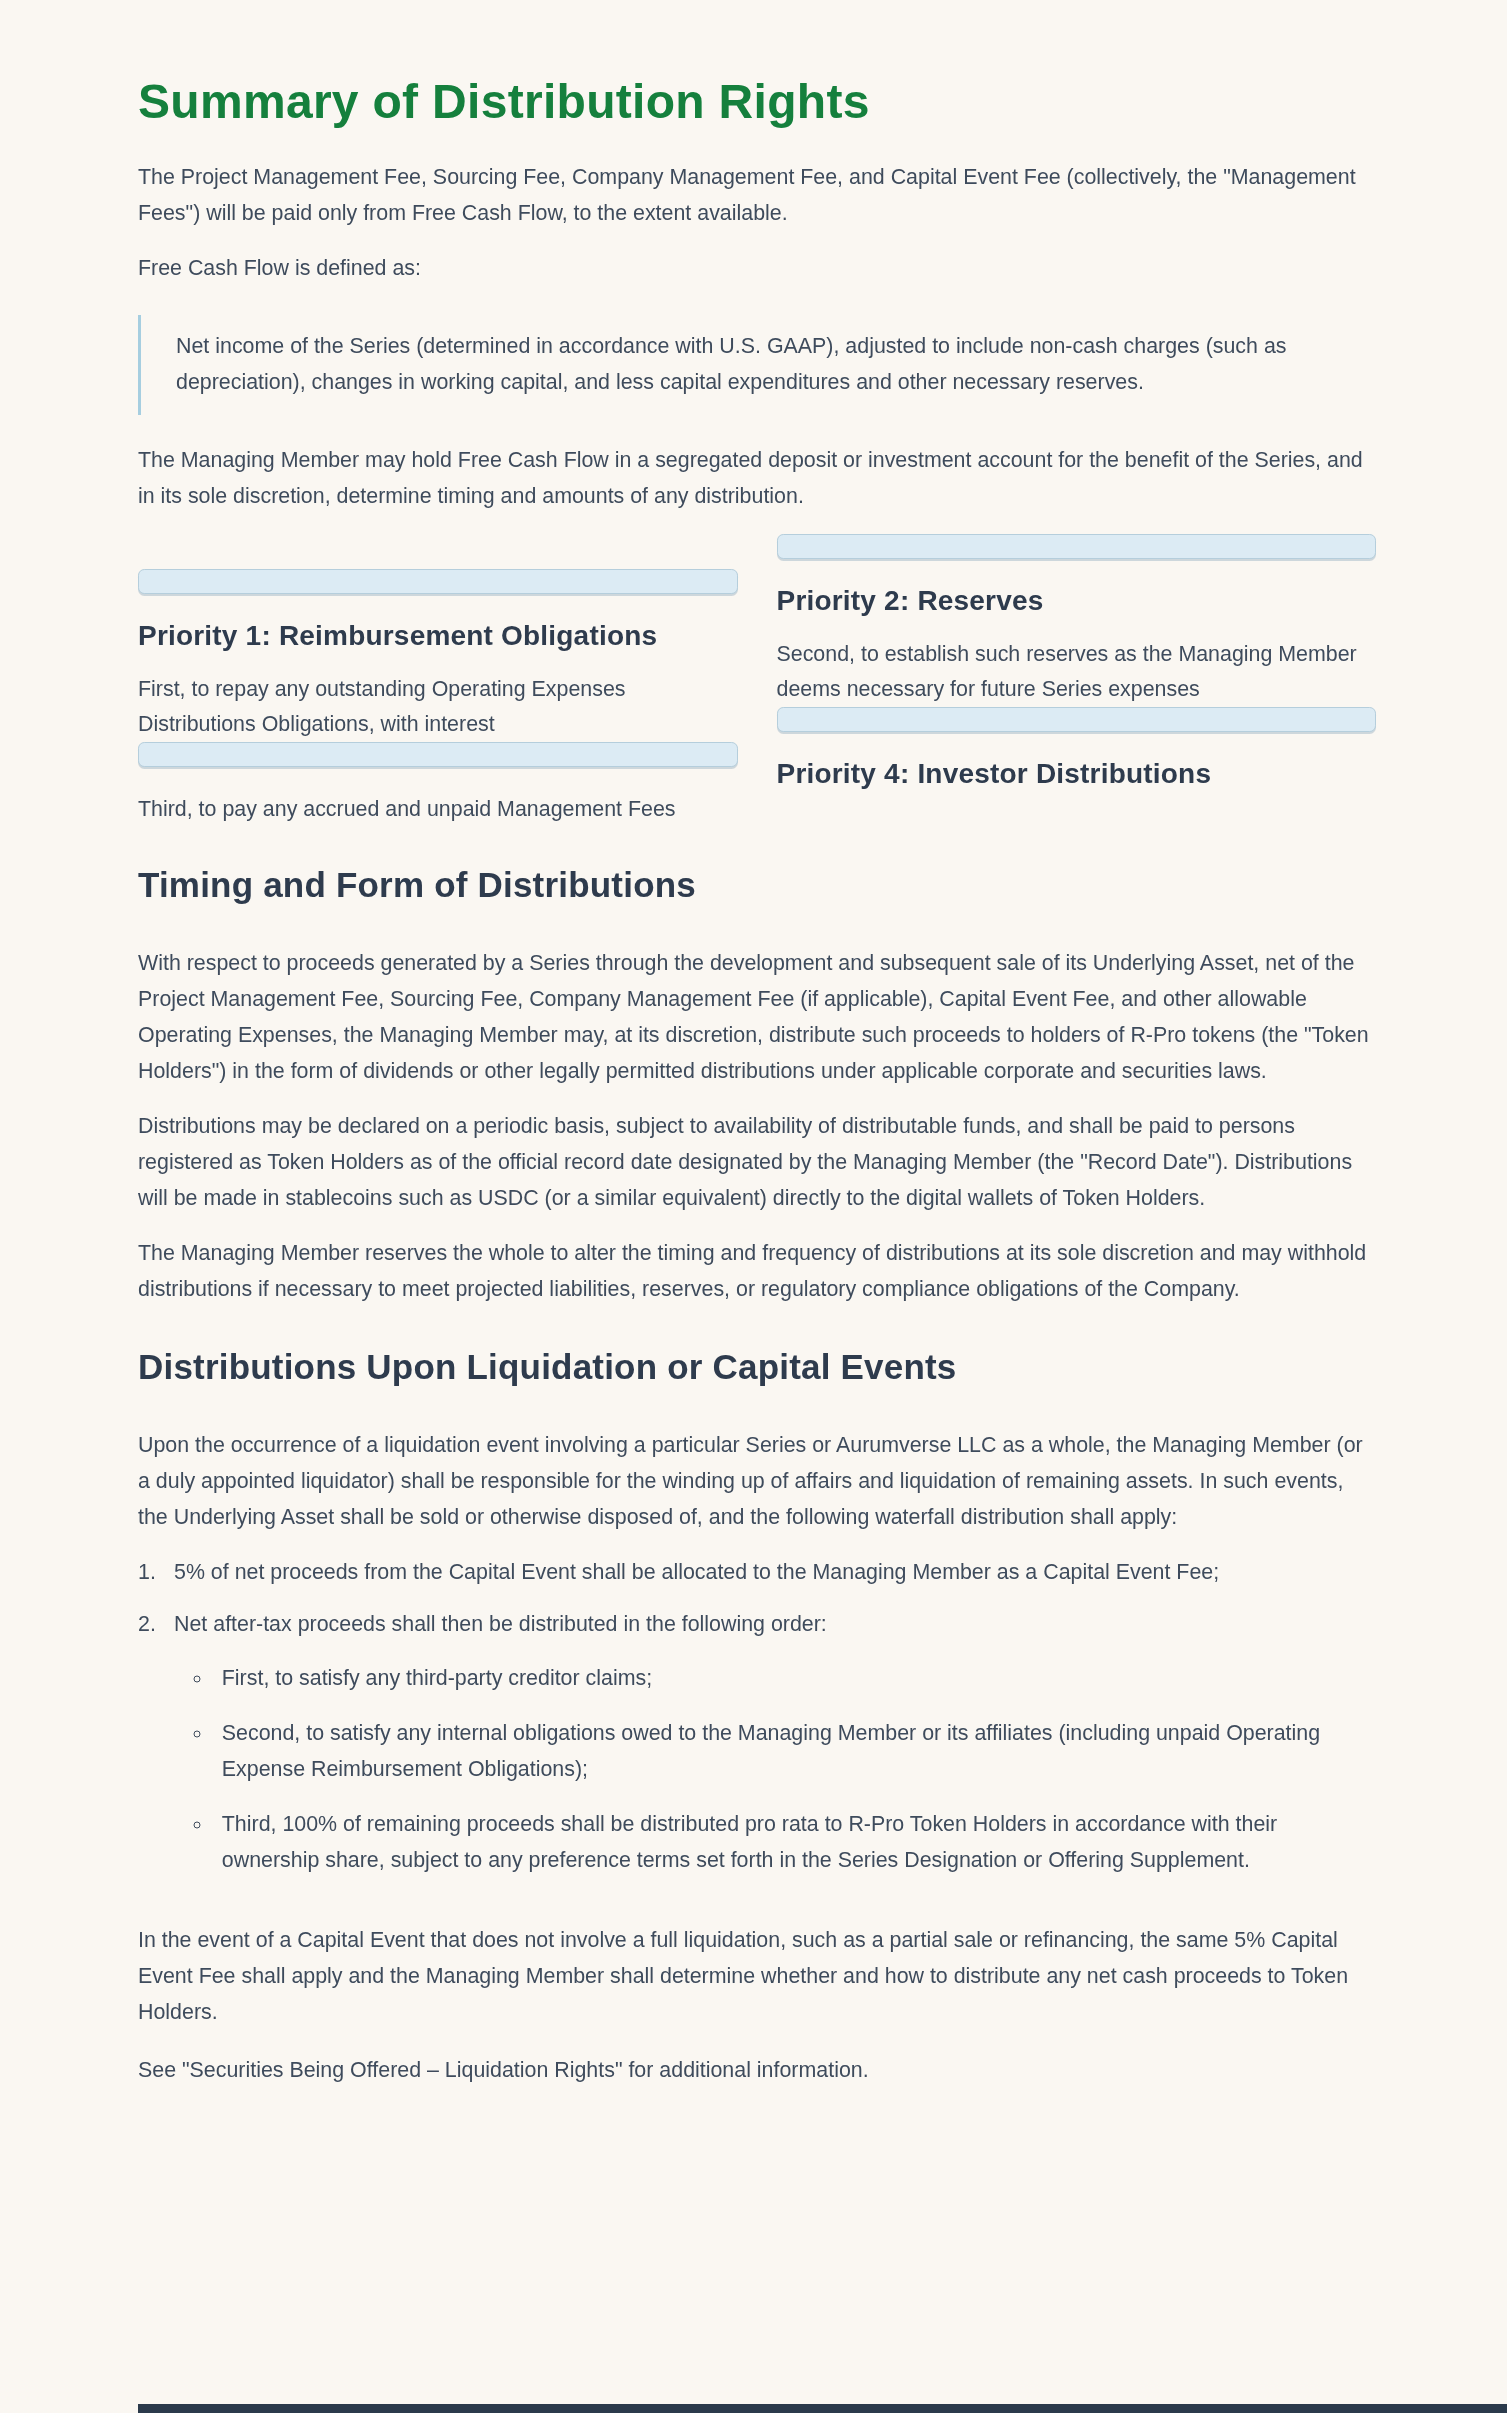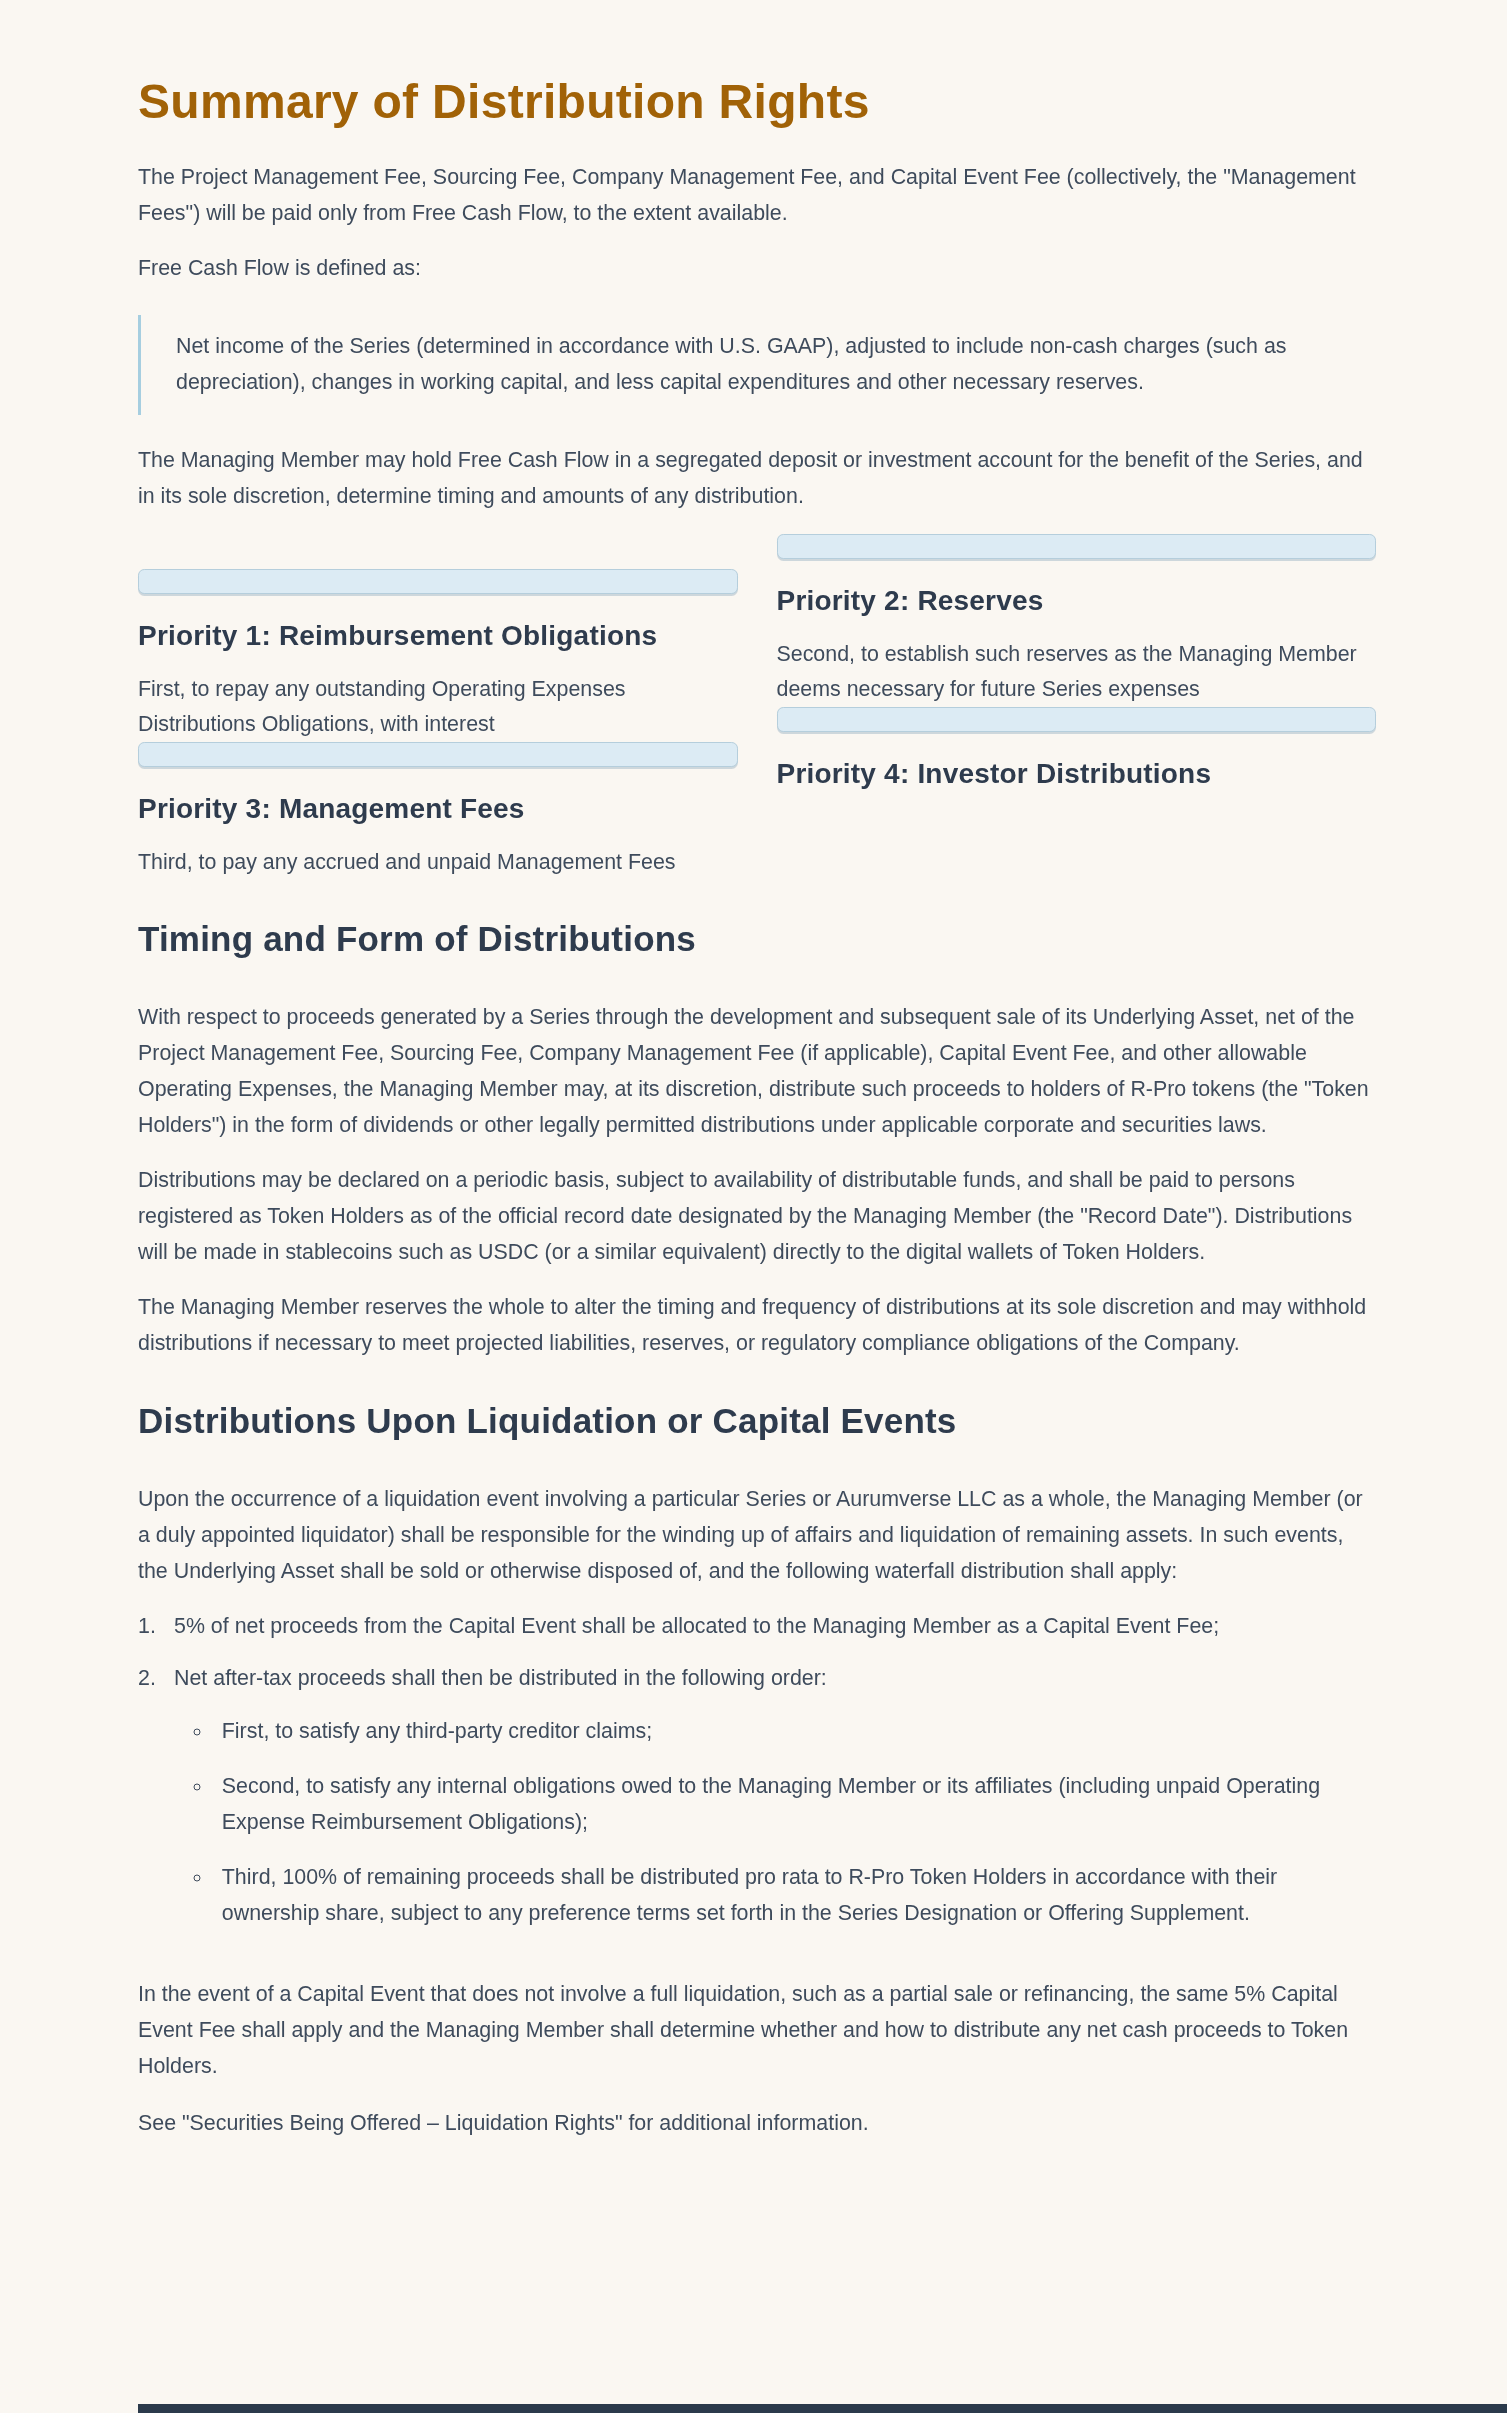--- a/index.html
+++ b/index.html
@@ -11,21 +11,21 @@
     background: #FAF7F2;
     font-family: "Liberation Sans", "DejaVu Sans", sans-serif;
     color: #3E4B5C;
     padding: 74px 132px 0 138px;
   }
   h1 {
     font-size: 48px;
     line-height: 1.15;
     font-weight: 600;
     letter-spacing: 0.3px;
-    color: #a16207;
+    color: #15803d;
     margin: 0 0 31px 0;
   }
   h2 {
     font-size: 35px;
     line-height: 1.2;
     font-weight: 600;
     letter-spacing: 0.2px;
     color: #2E3B4D;
     margin: 38px 0 40px 0;
   }
@@ -110,21 +110,20 @@
 
 <div class="cards">
   <div class="col col-left">
     <div class="card">
       <div class="card-bar"></div>
       <h3>Priority 1: Reimbursement Obligations</h3>
       <p>First, to repay any outstanding Operating Expenses Distributions Obligations, with interest</p>
     </div>
     <div class="card">
       <div class="card-bar"></div>
-      <h3>Priority 3: Management Fees</h3>
       <p>Third, to pay any accrued and unpaid Management Fees</p>
     </div>
   </div>
   <div class="col col-right">
     <div class="card">
       <div class="card-bar"></div>
       <h3>Priority 2: Reserves</h3>
       <p>Second, to establish such reserves as the Managing Member deems necessary for future Series expenses</p>
     </div>
     <div class="card">

